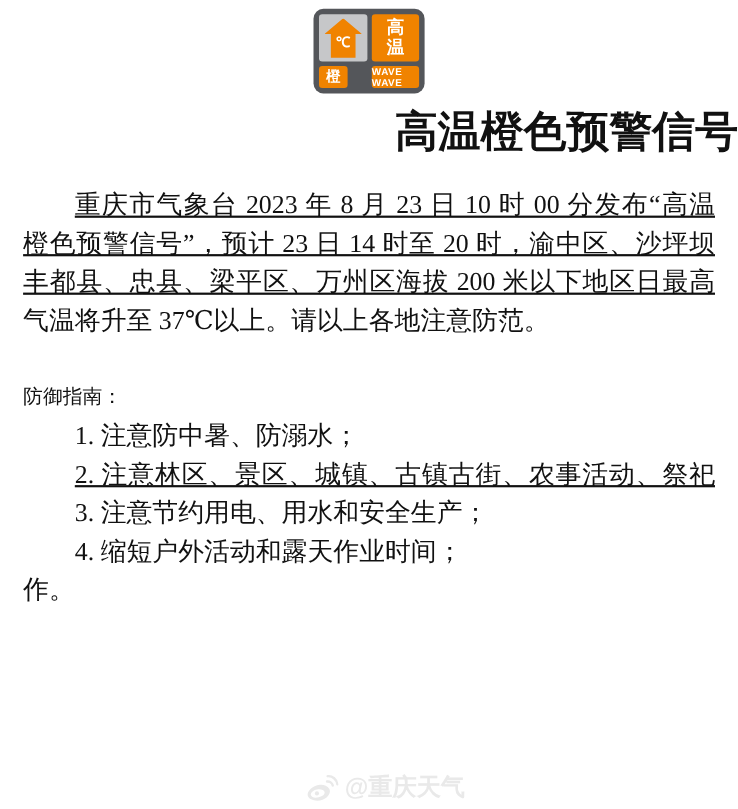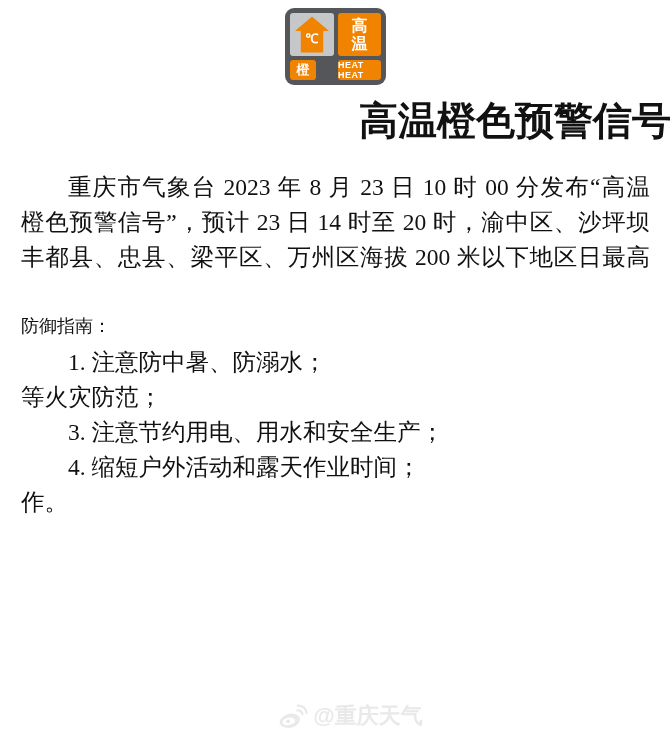--- a/index.html
+++ b/index.html
@@ -61,20 +61,21 @@
     font-size: 23.5px;
     line-height: 35px;
     text-align: left;
     white-space: nowrap;
   }
   .text-line.justify {
     white-space: normal;
     text-align: justify;
     text-align-last: justify;
     text-justify: inter-character;
+    text-decoration: underline;
   }
   .text-line.indent { text-indent: 2em; }
   .guide-heading {
     font-size: 18px;
     line-height: 35px;
     margin-top: 35px;
     font-family: Liberation Mono, monospace;
   }
 
   
@@ -98,36 +99,37 @@
     <div class="cell cell-house">
       <div class="house">
         <span class="deg">℃</span>
       </div>
     </div>
     <div class="cell cell-vert">
       <span>高</span>
       <span>温</span>
     </div>
     <div class="cell cell-grade">橙</div>
-    <div class="cell cell-en">HEAT HEAT</div>
+    <div class="cell cell-en">WAVE WAVE</div>
   </div>
 </div>
 
 <h1 class="title">高温橙色预警信号</h1>
 
 <div class="content">
   <div class="paragraph">
       <div class="text-line indent justify">重庆市气象台 2023 年 8 月 23 日 10 时 00 分发布“高温</div>
       <div class="text-line justify">橙色预警信号”，预计 23 日 14 时至 20 时，渝中区、沙坪坝</div>
       <div class="text-line justify">丰都县、忠县、梁平区、万州区海拔 200 米以下地区日最高</div>
+      <div class="text-line">气温将升至 37℃以上。请以上各地注意防范。</div>
     </div>
   <div class="guide-heading">防御指南：</div>
   <div class="guide">
       <div class="text-line indent">1. 注意防中暑、防溺水；</div>
-      <div class="text-line">等火灾防范；</div>
+      <div class="text-line indent justify">2. 注意林区、景区、城镇、古镇古街、农事活动、祭祀</div>
       <div class="text-line indent">3. 注意节约用电、用水和安全生产；</div>
       <div class="text-line indent">4. 缩短户外活动和露天作业时间；</div>
       <div class="text-line">作。</div>
     </div>
 </div>
 
 <div class="watermark">
   <svg width="30" height="25" viewBox="0 0 30 25">
     <path d="M13 9.5 C6 10.5 1 15.5 2 19.5 C3 23.5 10.5 25 15.5 23 C20.5 21 23.5 16.5 21.5 13 C19.8 10.2 16 9.1 13 9.5 Z M12 20.8 C8.3 21.9 5.3 20.8 4.8 18.8 C4.3 16.8 6.9 14.3 10.4 13.7 C13.9 13.1 17 14.3 17.3 16.3 C17.6 18.3 15.6 19.8 12 20.8 Z" fill="#e9e9e9"></path>
     <circle cx="10.3" cy="17.3" r="1.9" fill="#e9e9e9"></circle>

